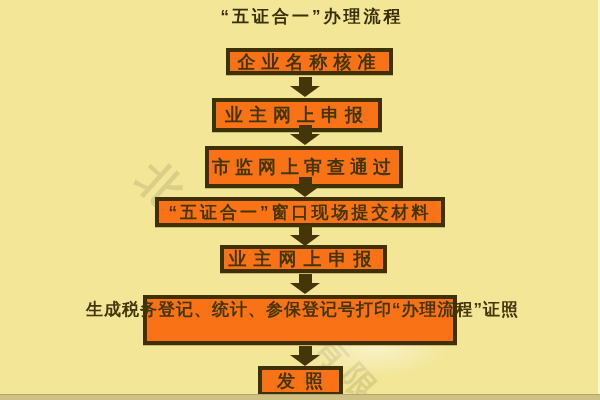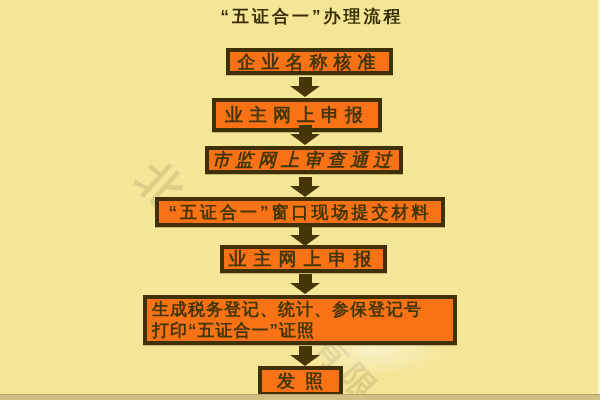--- a/index.html
+++ b/index.html
@@ -31,26 +31,26 @@
     font-weight: bold;
     font-size: 18px;
     display: flex;
     align-items: center;
     justify-content: center;
     white-space: nowrap;
     box-shadow: 0 1px 0 rgba(58,46,5,0.25);
   }
   .s1 { left: 226px; top: 48px;  width: 167px; height: 27px; letter-spacing: 6px; }
   .s2 { left: 212px; top: 98px;  width: 170px; height: 34px; letter-spacing: 6px; text-align: center; }
-  .s3 { left: 205px; top: 146px; width: 198px; height: 28px; letter-spacing: 5px; font-style: italic; }
+  .s3 { left: 205px; top: 146px; width: 198px; height: 42px; letter-spacing: 5px; }
   .s4 { left: 155px; top: 197px; width: 290px; height: 30px; letter-spacing: 3px; font-size: 17px; text-align: center; }
   .s5 { left: 220px; top: 245px; width: 167px; height: 28px; letter-spacing: 7px; }
   .s6 {
     left: 143px; top: 295px; width: 314px; height: 50px;
-    flex-direction: column;
+    flex-direction: row;
     align-items: flex-start;
     justify-content: center;
     font-size: 17px;
     letter-spacing: 1px;
     line-height: 21px;
     padding-left: 5px;
   }
   .s7 { left: 258px; top: 366px; width: 85px; height: 30px; letter-spacing: 10px; padding-left: 9px; }
 
   .arrow { position: absolute; left: 290px; width: 30px; }
@@ -142,21 +142,21 @@
     <span>业主网上申报</span>
   </div>
 
   <div class="arrow a5">
     <div class="stem"></div>
     <div class="head"></div>
   </div>
 
   <div class="box s6">
     <span>生成税务登记、统计、参保登记号</span>
-    <span>打印“五证合一”证照</span>
+    <span>打印“办理流程”证照</span>
   </div>
 
   <div class="arrow a6">
     <div class="stem"></div>
     <div class="head"></div>
   </div>
 
   <div class="box s7">
     <span>发照</span>
   </div>

